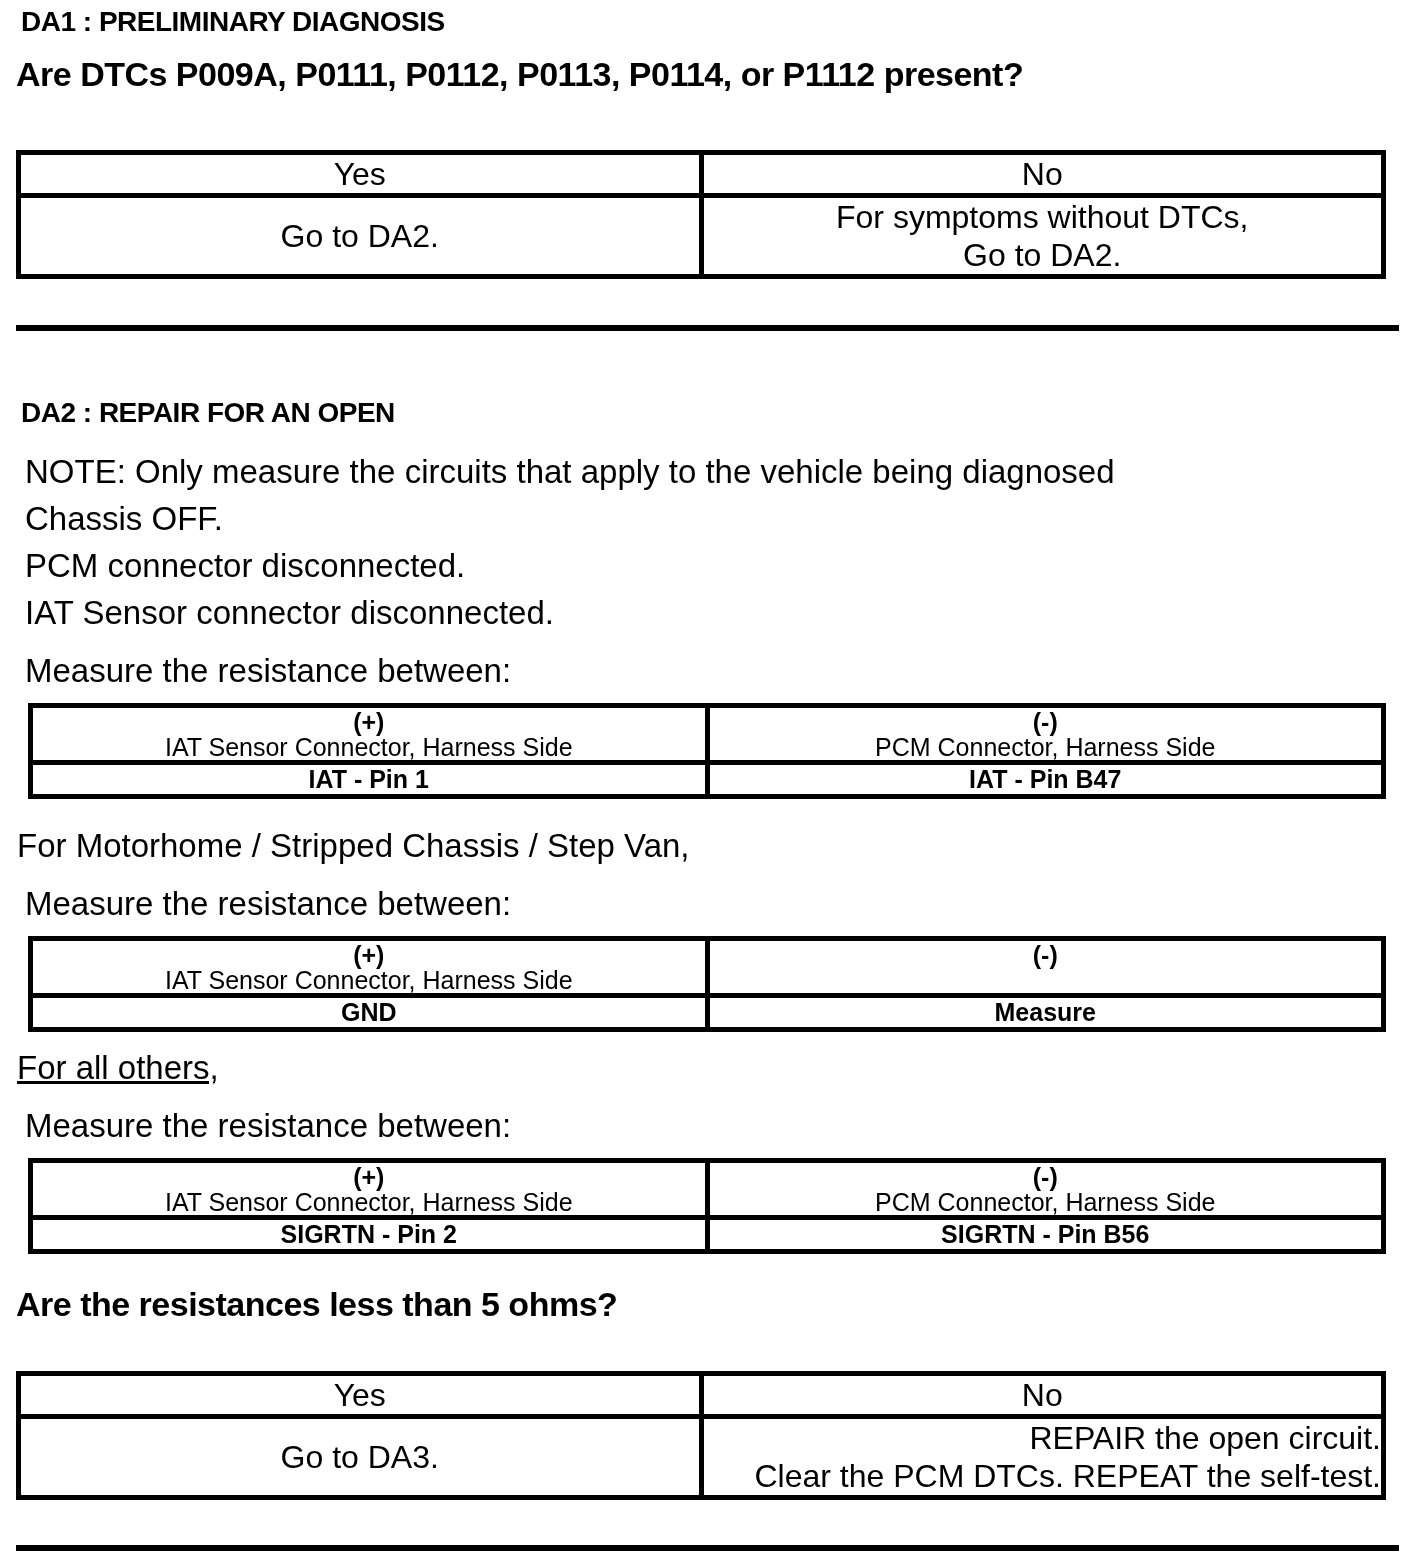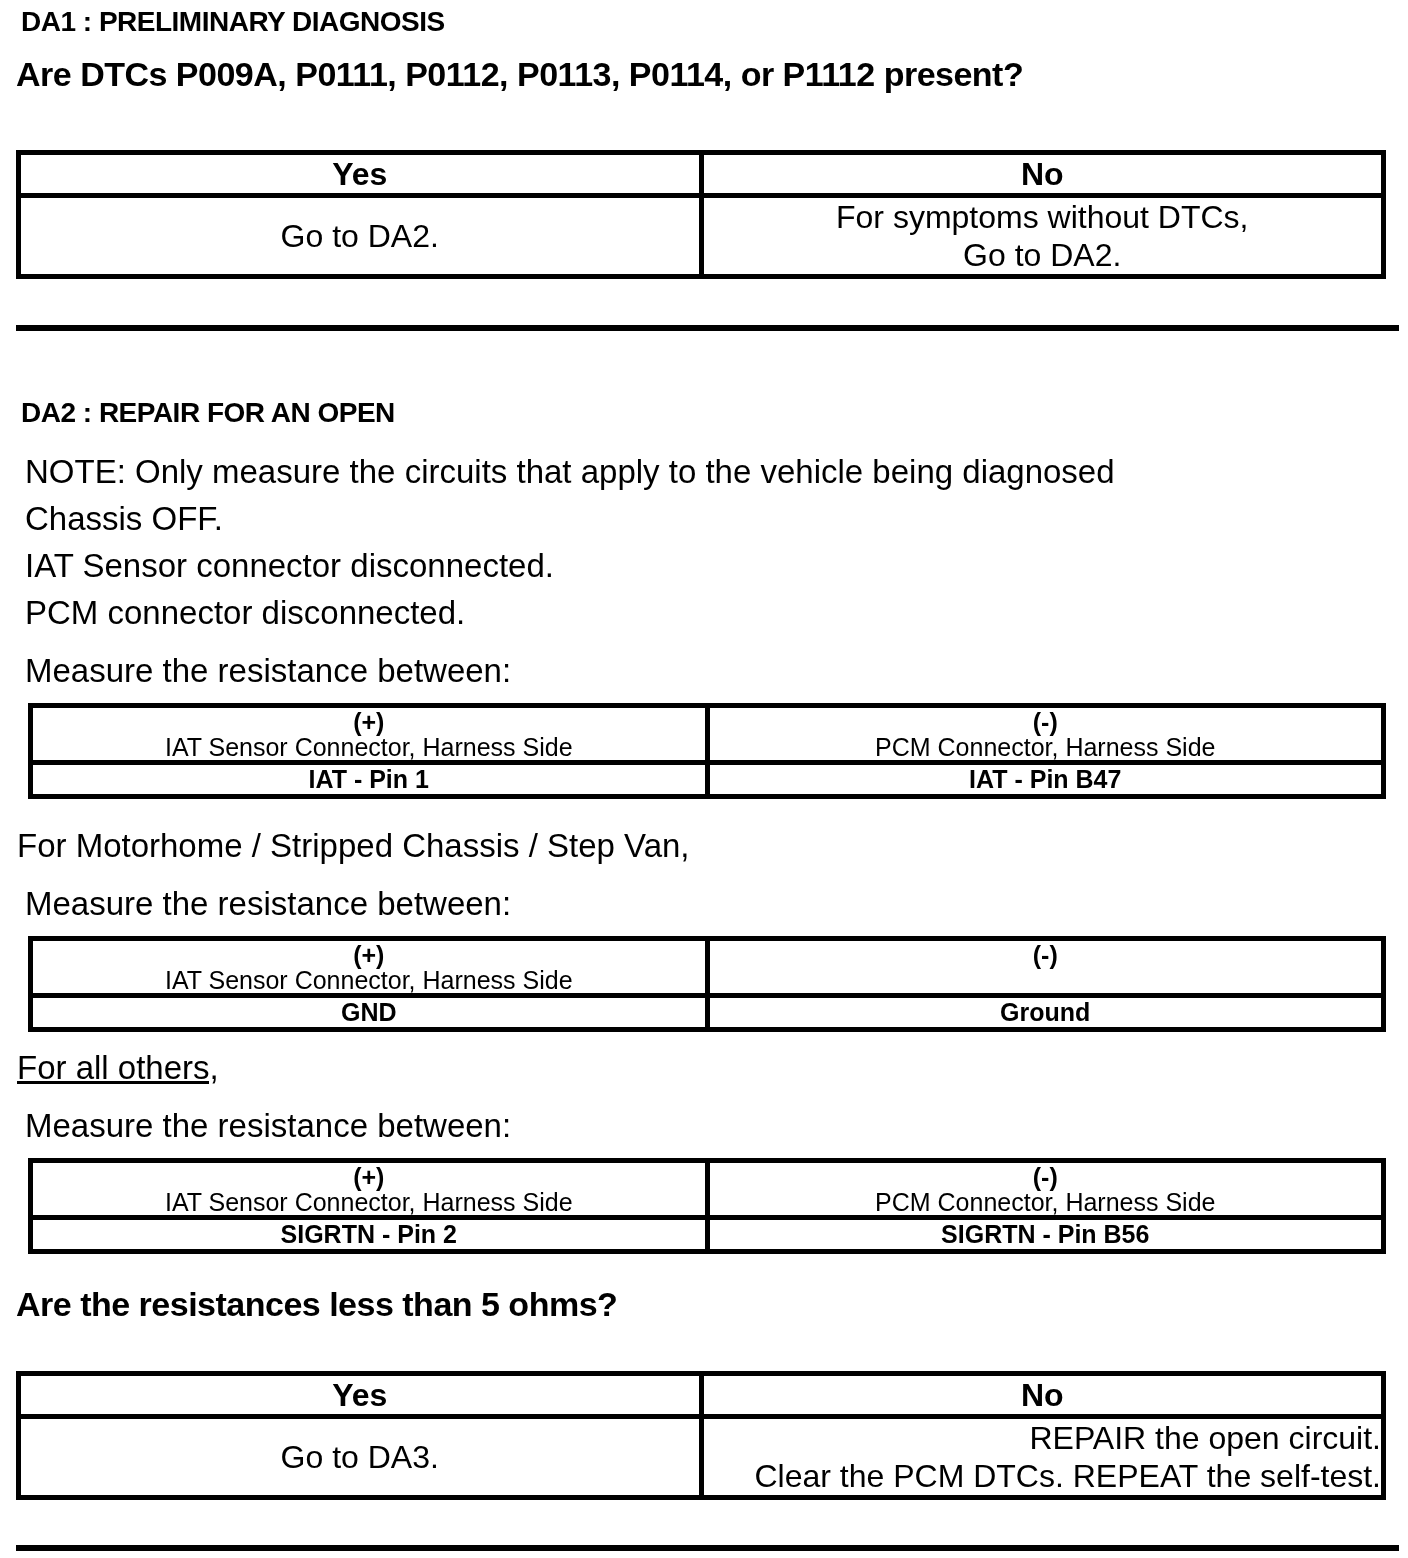--- a/index.html
+++ b/index.html
@@ -48,21 +48,21 @@
   }
   table.decision td {
     border: 5px solid #000000;
     text-align: center;
     vertical-align: middle;
     font-size: 32px;
     padding: 0;
     overflow: hidden;
   }
   table.decision td.hdr {
-    font-weight: bold;
+    font-weight: normal;
     height: 38px;
   }
   table.decision.t1 td.body-cell { height: 70px; }
   table.decision.t2 td.body-cell { height: 72px; }
   table.decision td .line { line-height: 38px; }
   table.decision td.left-text {
     text-align: right;
     padding-left: 4px;
   }
   .tbl-da1 { margin-top: 56px; }
@@ -141,22 +141,22 @@
       </tr>
     </tbody>
   </table>
 
   <div class="rule rule-1"></div>
 
   <div class="section-heading mt-heading-da2">DA2 : REPAIR FOR AN OPEN</div>
 
   <div class="body-line note-line">NOTE: Only measure the circuits that apply to the vehicle being diagnosed</div>
   <div class="body-line">Chassis OFF.</div>
+  <div class="body-line">PCM connector disconnected.</div>
   <div class="body-line">IAT Sensor connector disconnected.</div>
-  <div class="body-line">PCM connector disconnected.</div>
 
   <div class="body-line measure-line">Measure the resistance between:</div>
 
   <table class="meas">
     <tbody>
       <tr>
         <td class="mhdr">
           <div class="sign-line">(+)</div>
           <div class="sub-line">IAT Sensor Connector, Harness Side</div>
         </td>
@@ -182,21 +182,21 @@
           <div class="sign-line">(+)</div>
           <div class="sub-line">IAT Sensor Connector, Harness Side</div>
         </td>
         <td class="mhdr">
           <div class="sign-line">(-)</div>
           <div class="sub-line"></div>
         </td>
       </tr>
       <tr>
         <td class="mval">GND</td>
-        <td class="mval">Ground</td>
+        <td class="mval">Measure</td>
       </tr>
     </tbody>
   </table>
 
   <div class="body-line branch-line mt-tblgap">For all others,</div>
   <div class="body-line measure-line">Measure the resistance between:</div>
 
   <table class="meas">
     <tbody>
       <tr>

